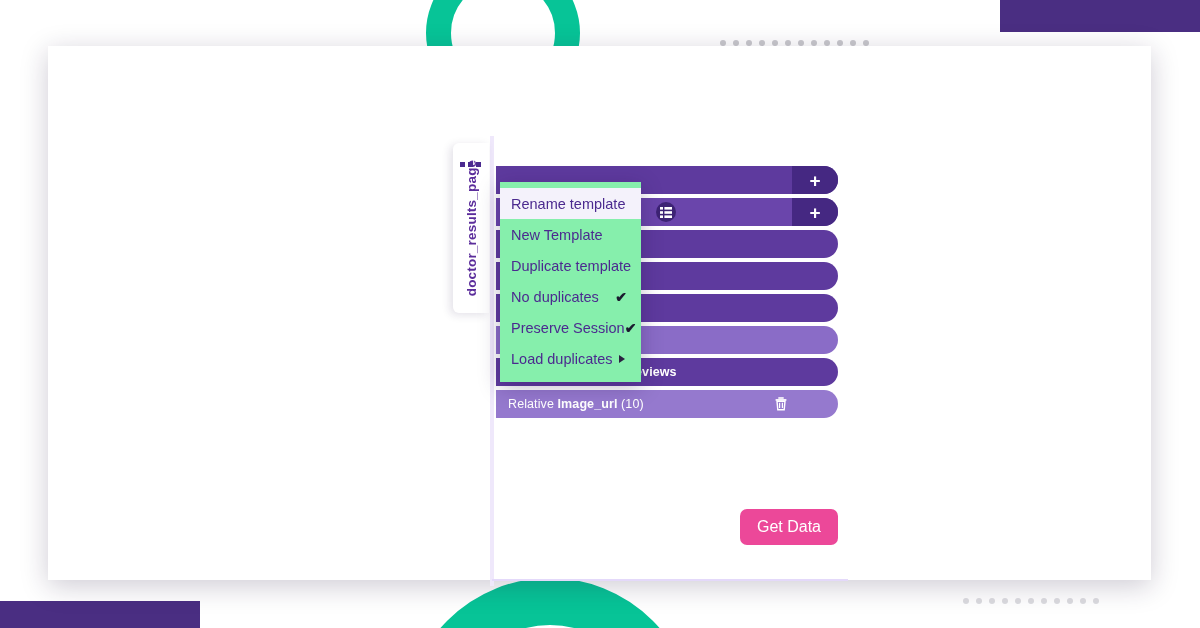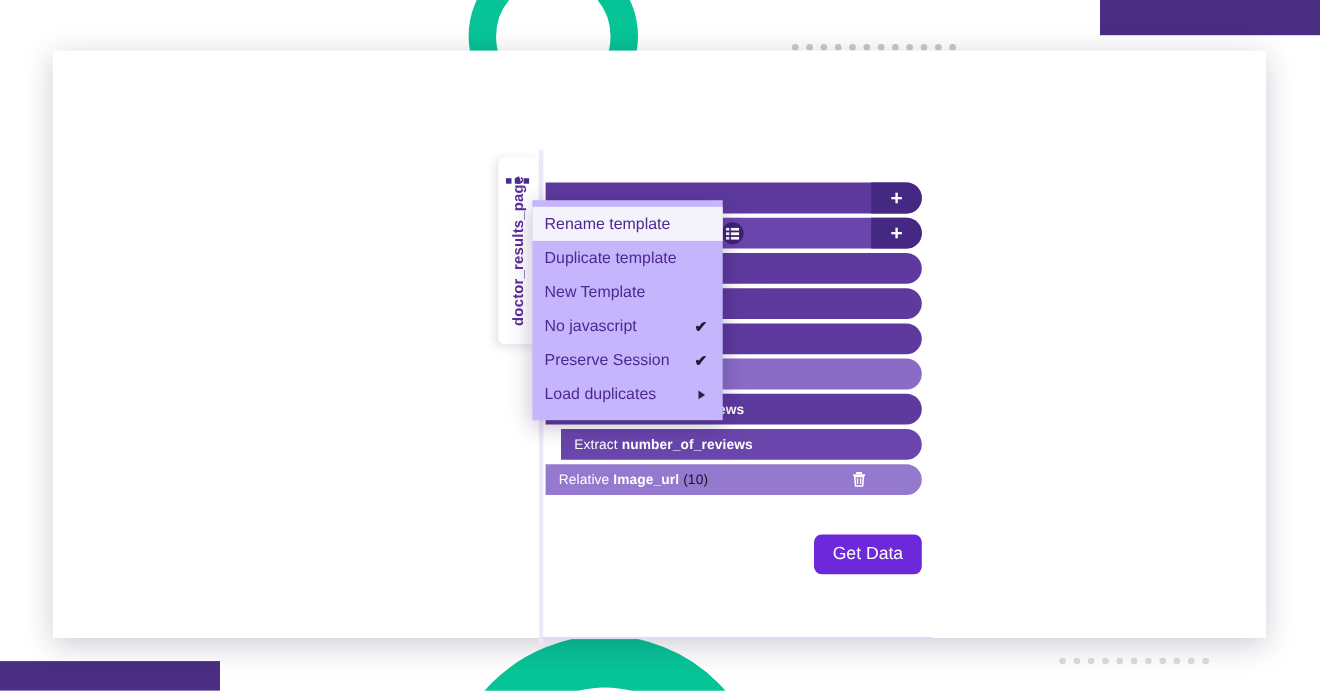--- a/index.html
+++ b/index.html
@@ -196,21 +196,21 @@
     font-size: 12.5px;
     color: #ffffff;
     padding-left: 12px;
     white-space: nowrap;
     letter-spacing: 0.1px;
   }
   .row-text b {
     font-weight: bold;
   }
   .row-text .count {
-    color: #0f172a;
+    color: #ffffff;
     font-weight: normal;
   }
 
   .plus-cap {
     position: absolute;
     right: 0;
     top: 0;
     height: 28px;
     width: 46px;
     background: #452882;
@@ -247,39 +247,39 @@
     width: 18px;
     height: 18px;
     cursor: pointer;
   }
   .trash-btn svg { display: block; }
 
   
   .get-data-btn {
     position: absolute;
     left: 296px;
-    top: 390px;
+    top: 413px;
     width: 98px;
     height: 36px;
-    background: #6d28d9;
+    background: #ec4899;
     border: none;
     border-radius: 7px;
     color: #ffffff;
     font-family: "Liberation Sans", sans-serif;
     font-size: 16px;
     cursor: pointer;
   }
 
   
   .context-menu {
     position: absolute;
-    left: 436px;
+    left: 452px;
     top: 136px;
-    width: 173px;
-    background: #c4b5fd;
+    width: 141px;
+    background: #86efac;
     box-shadow: 0 5px 20px rgba(35, 15, 70, 0.28);
     padding: 6px 0 8px 0;
     z-index: 20;
   }
   .menu-item {
     position: relative;
     height: 31px;
     display: flex;
     align-items: center;
     padding: 0 10px 0 11px;
@@ -391,23 +391,20 @@
           </span>
           <span class="plus-cap">+</span>
         </div>
         <div class="row lvl0"></div>
         <div class="row lvl0"></div>
         <div class="row lvl0"></div>
         <div class="row lvl0 lighter"></div>
         <div class="row lvl0">
           <span class="row-text">Relative <b>number_of_reviews</b></span>
         </div>
-        <div class="row lvl1">
-          <span class="row-text">Extract <b>number_of_reviews</b></span>
-        </div>
         <div class="row lvl0 light">
           <span class="row-text">Relative <b>Image_url</b><span class="count"> (10)</span></span>
           <span class="trash-btn">
             <svg width="18" height="18" viewBox="0 0 18 18">
               <path d="M6.3 2.2h5.4v1.6H6.3z" fill="#ffffff"></path>
               <path d="M3.6 4.1h10.8v1.7H3.6z" fill="#ffffff"></path>
               <path d="M5 6.2h8l-0.8 8.6H5.8z" fill="none" stroke="#ffffff" stroke-width="1.4"></path>
               <path d="M7.6 7.8v5.2M10.4 7.8v5.2" stroke="#ffffff" stroke-width="1.2"></path>
             </svg>
           </span>
@@ -415,27 +412,27 @@
       </div>
 
     <button class="get-data-btn">Get Data</button>
   </div>
 
   <div class="context-menu" id="context-menu">
       <div class="menu-item highlight">
         <span class="label">Rename template</span>
       </div>
       <div class="menu-item">
+        <span class="label">New Template</span>
+      </div>
+      <div class="menu-item">
         <span class="label">Duplicate template</span>
       </div>
       <div class="menu-item">
-        <span class="label">New Template</span>
-      </div>
-      <div class="menu-item">
-        <span class="label">No javascript</span>
+        <span class="label">No duplicates</span>
         <span class="check">✔</span>
       </div>
       <div class="menu-item">
         <span class="label">Preserve Session</span>
         <span class="check">✔</span>
       </div>
       <div class="menu-item">
         <span class="label">Load duplicates</span>
         <span class="caret"></span>
       </div>

